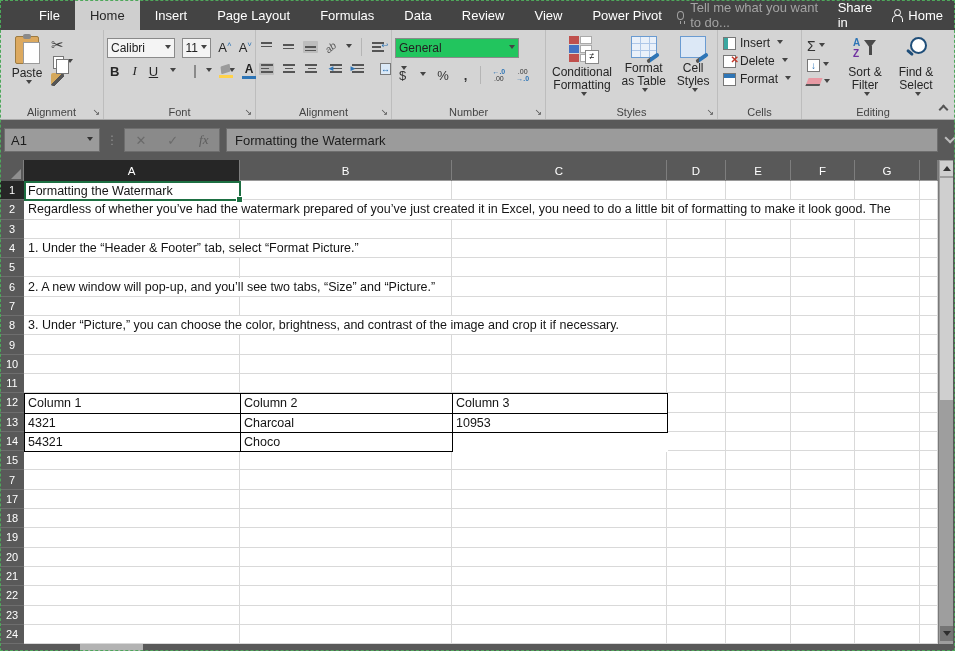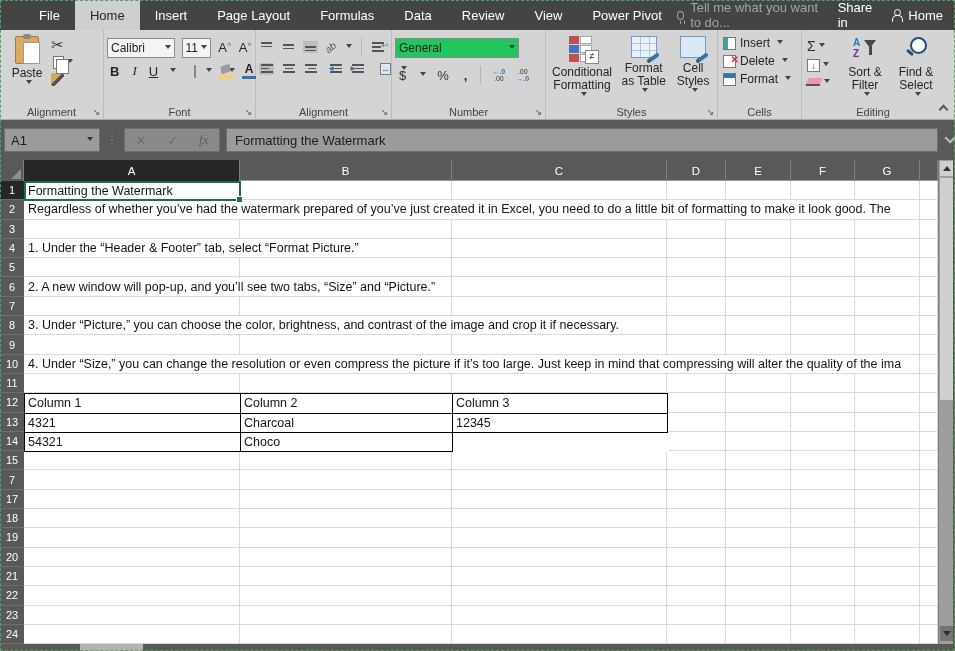--- a/index.html
+++ b/index.html
@@ -747,29 +747,28 @@
             <div class="cell" style="width: 65px;"></div>
             <div class="cell" style="width: 64px;"></div>
             <div class="cell" style="width: 65px;"></div>
             <div class="cell" style="width: 18px;"></div>
           </div>
         </div>
         <div class="overlay-text" style="left: 25px; top: 19.3px; height: 18.3px; max-width: 914px;">Regardless of whether you’ve had the watermark prepared of you’ve just created it in Excel, you need to do a little bit of formatting to make it look good. The</div>
         <div class="overlay-text" style="left: 25px; top: 57.9px; height: 18.3px; max-width: 426px;">1. Under the “Header &amp; Footer” tab, select “Format Picture.”</div>
         <div class="overlay-text" style="left: 25px; top: 96.5px; height: 18.3px; max-width: 426px;">2. A new window will pop-up, and you’ll see two tabs, “Size” and “Picture.”</div>
         <div class="overlay-text" style="left: 25px; top: 135.1px; height: 18.3px; max-width: 700px;">3. Under “Picture,” you can choose the color, brightness, and contrast of the image and crop it if necessary.</div>
-        <div class="overlay-text" style="left: 25px; top: 173.7px; height: 18.3px; max-width: 914px;">4. Under “Size,” you can change the resolution or even compress the picture if it’s too large. Just keep in mind that compressing will alter the quality of the ima</div>
         <div class="selbox" style="left: 24px; top: 0px; width: 217px; height: 20.3px;">Formatting the Watermark</div>
         <div class="dtable" style="left: 24px; top: 212.3px; grid-template-columns: 216px 212px 215px;">
           <div class="tcell" style="height: 19.3px;">Column 1</div>
           <div class="tcell" style="height: 19.3px;">Column 2</div>
           <div class="tcell" style="height: 19.3px;">Column 3</div>
           <div class="tcell" style="height: 19.3px;">4321</div>
           <div class="tcell" style="height: 19.3px;">Charcoal</div>
-          <div class="tcell" style="height: 19.3px;">12345</div>
+          <div class="tcell" style="height: 19.3px;">10953</div>
           <div class="tcell" style="height: 19.3px;">54321</div>
           <div class="tcell" style="height: 19.3px;">Choco</div>
         </div>
       </div>
   </div>
 
   <div class="vscroll">
     <div class="vs-up">
         <span class="tri-up"></span>
       </div>

